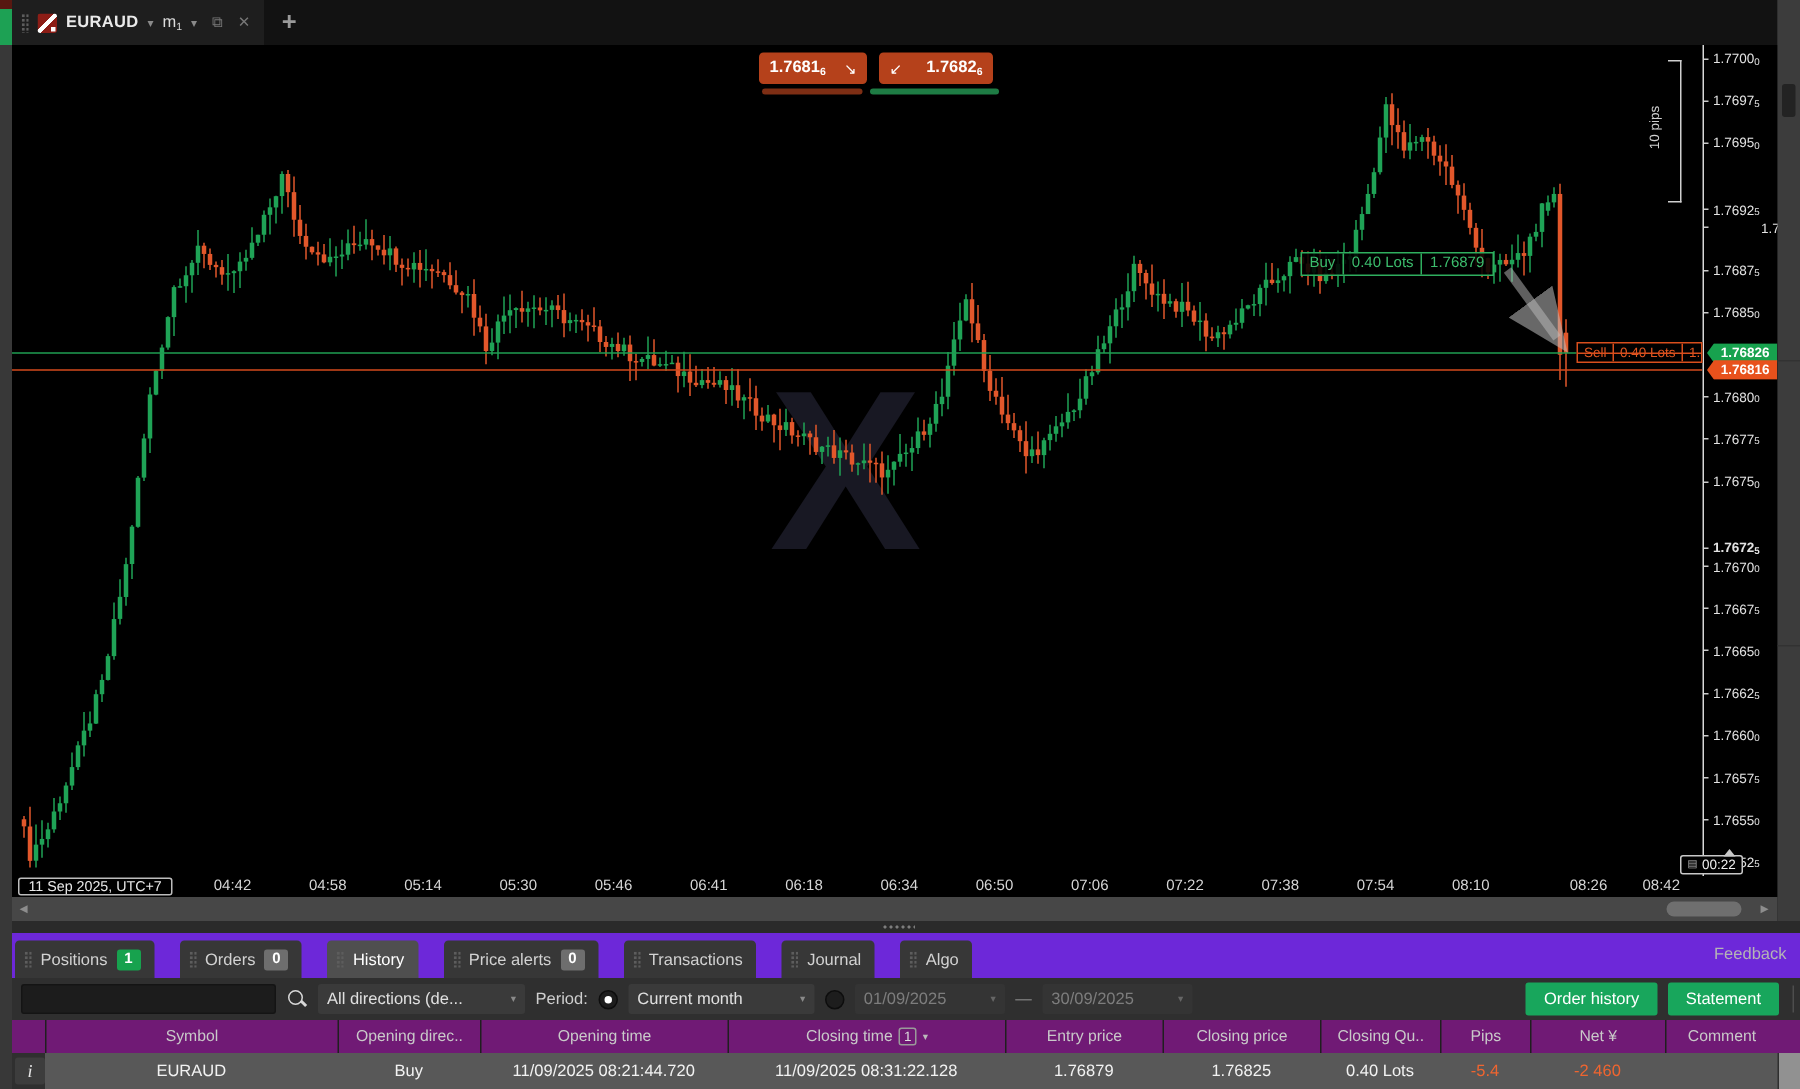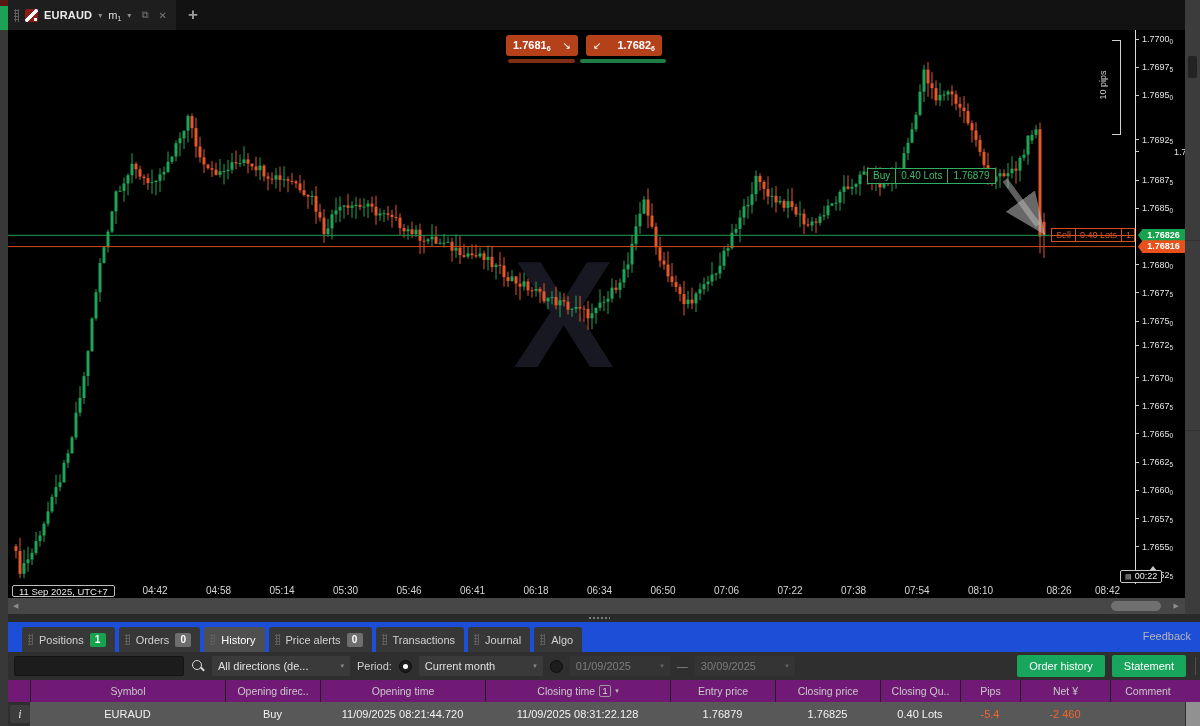--- a/index.html
+++ b/index.html
@@ -94,21 +94,21 @@
   .hs-thumb { position:absolute; right:24px; top:3px; width:50px; height:10px; background:#6f6f6f; border-radius:5px; }
   .hs-right { position:absolute; right:6px; top:4px; color:#8d8d8d; font-size:7px; }
 
   
   .splitter { position:absolute; left:0; top:614px; width:1200px; height:8px; background:#2a2a2a; }
   .split-dots { position:absolute; left:588px; top:2px; width:22px; height:4px;
     background-image:radial-gradient(#7d7d7d 1px, transparent 1.1px); background-size:4px 4px; }
 
   
   .bottom { position:absolute; left:0; top:622px; width:1200px; height:104px; background:#2f2f2f; }
-  .tabs-row { position:relative; height:30px; background:#1d4ed8; display:flex; align-items:flex-end; padding-left:22px; gap:4px; }
+  .tabs-row { position:relative; height:30px; background:#6d28d9; display:flex; align-items:flex-end; padding-left:10px; gap:17px; }
   .btab { display:flex; align-items:center; gap:6px; height:25px; padding:0 9px 0 6px; background:#373737;
     border-radius:3px 3px 0 0; color:#d2d2d2; font-size:11px; }
   .btab.active { background:#4f4f4f; color:#fff; }
   .btab .grip { height:11px; }
   .bbadge { min-width:16px; height:14px; border-radius:2px; color:#fff; font-size:10px; font-weight:bold;
     line-height:14px; text-align:center; padding:0 3px; }
   .bbadge.green { background:#17a24e; } .bbadge.gray { background:#6e6e6e; }
   .feedback { position:absolute; right:9px; top:8px; color:#b5b5b5; font-size:11px; }
 
   .filter-row { height:28px; background:#2f2f2f; display:flex; align-items:center; gap:7px; padding-left:14px; }
@@ -751,21 +751,21 @@
     <div class="ptick" style="top: 4px;"><i></i>1.7700<span class="tsub">0</span></div>
         <div class="ptick" style="top: 32.21px;"><i></i>1.7697<span class="tsub">5</span></div>
         <div class="ptick" style="top: 60.42px;"><i></i>1.7695<span class="tsub">0</span></div>
         <div class="ptick" style="top: 88.63px; margin-top: 16px;"><i></i>1.7692<span class="tsub">5</span></div>
         <div class="ptick" style="top: 116.84px; gap: 32px;"><i></i>1.7690<span class="tsub">0</span></div>
         <div class="ptick" style="top: 145.05px;"><i></i>1.7687<span class="tsub">5</span></div>
         <div class="ptick" style="top: 173.26px;"><i></i>1.7685<span class="tsub">0</span></div>
         <div class="ptick" style="top: 229.68px;"><i></i>1.7680<span class="tsub">0</span></div>
         <div class="ptick" style="top: 257.89px;"><i></i>1.7677<span class="tsub">5</span></div>
         <div class="ptick" style="top: 286.1px;"><i></i>1.7675<span class="tsub">0</span></div>
-        <div class="ptick" style="top: 310px;"><i></i>1.7672<span class="tsub">5</span></div>
+        <div class="ptick" style="top: 330px; font-weight: bold;"><i></i>1.7672<span class="tsub">5</span></div>
         <div class="ptick" style="top: 342.52px;"><i></i>1.7670<span class="tsub">0</span></div>
         <div class="ptick" style="top: 370.73px;"><i></i>1.7667<span class="tsub">5</span></div>
         <div class="ptick" style="top: 398.94px;"><i></i>1.7665<span class="tsub">0</span></div>
         <div class="ptick" style="top: 427.15px;"><i></i>1.7662<span class="tsub">5</span></div>
         <div class="ptick" style="top: 455.36px;"><i></i>1.7660<span class="tsub">0</span></div>
         <div class="ptick" style="top: 483.57px;"><i></i>1.7657<span class="tsub">5</span></div>
         <div class="ptick" style="top: 511.78px;"><i></i>1.7655<span class="tsub">0</span></div>
         <div class="ptick" style="top: 539.99px;"><i></i>1.7652<span class="tsub">5</span></div>
       </div>
 

